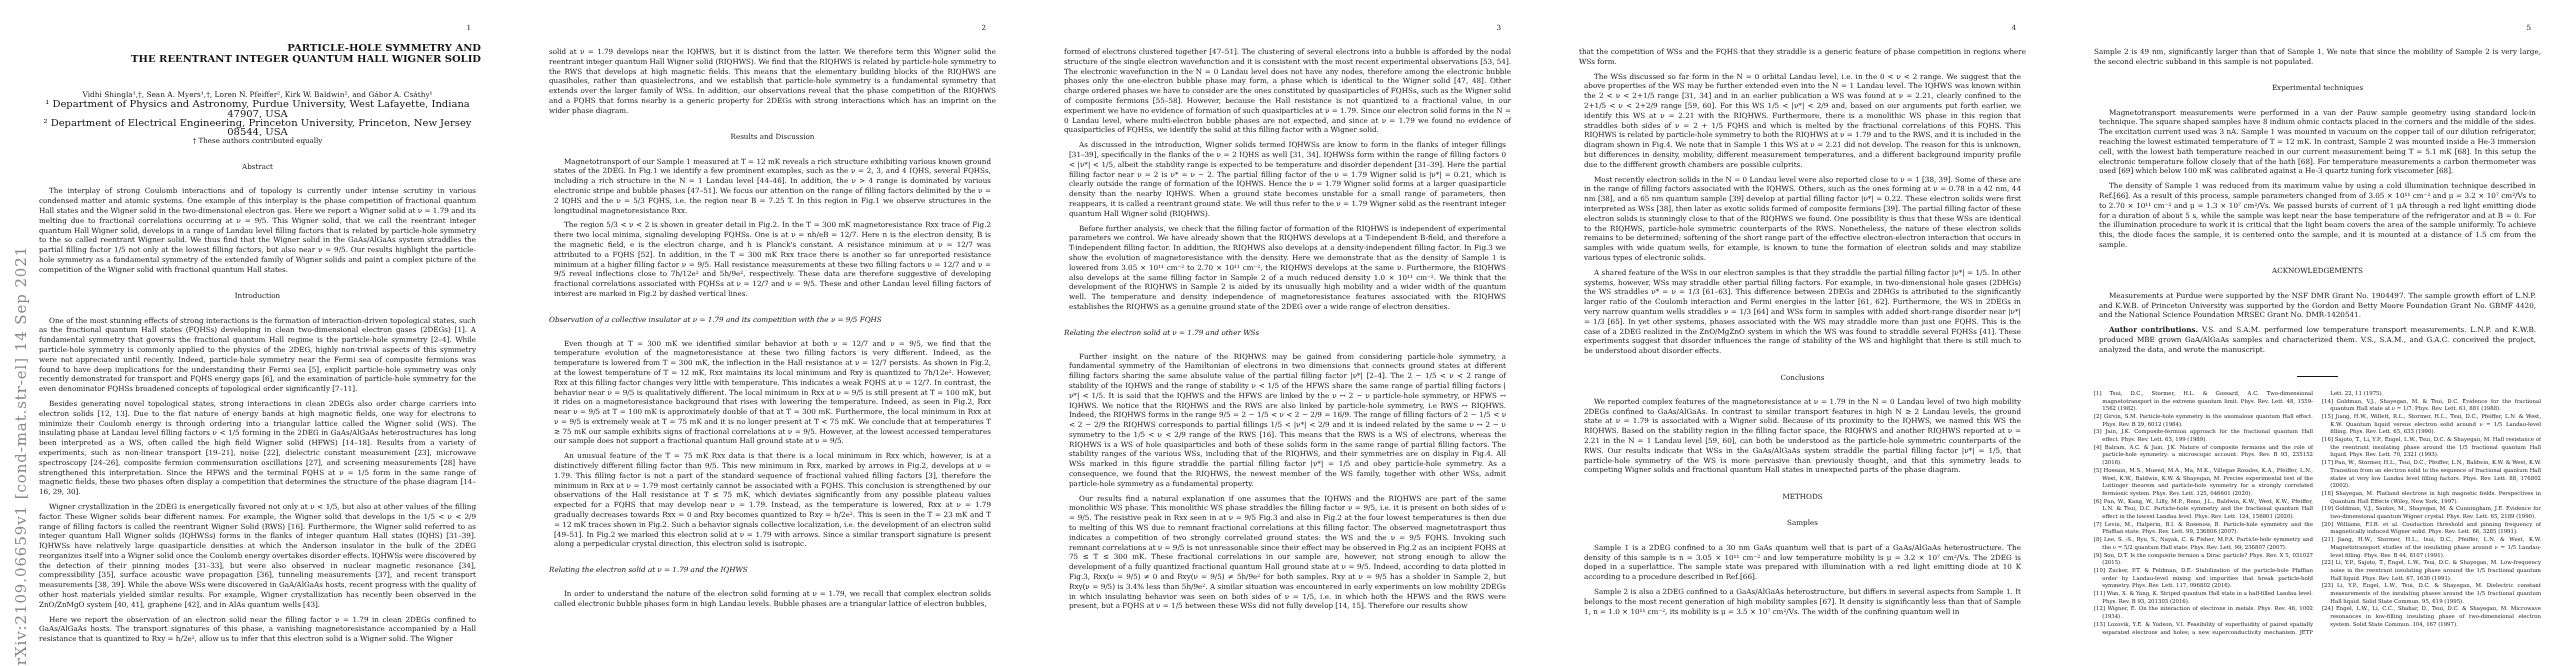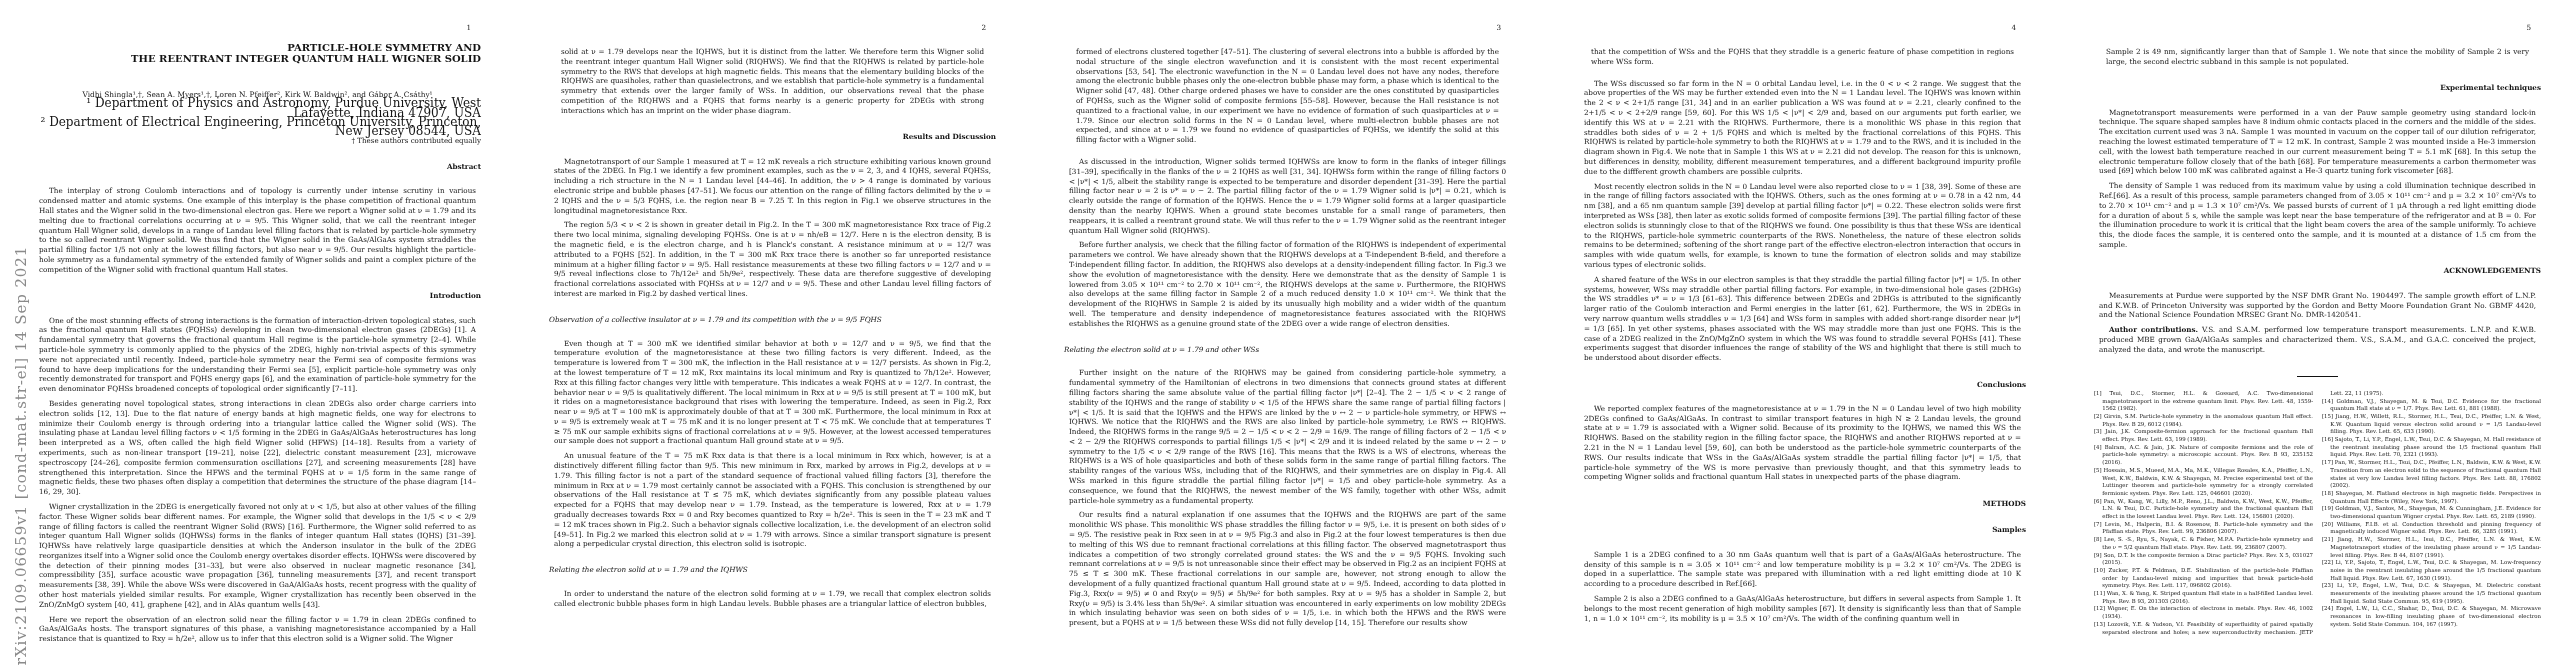--- a/index.html
+++ b/index.html
@@ -4,27 +4,27 @@
 <style>
   html,body{margin:0;padding:0;background:#ffffff;}
   body{width:2576px;height:667px;overflow:hidden;color:#141414;font-family:"DejaVu Serif",serif;position:relative;}
   #pages{display:flex;width:2576px;height:667px;}
   .page{flex:0 0 515px;width:515px;height:667px;position:relative;box-sizing:border-box;padding:0 34px;overflow:hidden;background:#fff;}
   .pagenum{position:absolute;top:23px;right:44px;font-size:7.2px;}
   .content{margin-top:47px;font-size:7.2px;line-height:9.8px;text-align:justify;}
   .page-1 .content{margin-top:42px;}
   .title{text-align:right;font-weight:bold;font-size:10px;line-height:11px;text-indent:0;}
   .authors{text-align:center;font-size:7.4px;line-height:9.4px;margin-top:26px;text-indent:0;}
-  .affil{text-align:right;font-size:12px;line-height:9.2px;text-indent:0;}
-  .note{text-align:right;font-size:7.1px;line-height:9.2px;text-indent:0;}
-  .h1{text-align:right;font-weight:bold;margin:16.7px 0 14.5px;text-indent:0;}
+  .affil{text-align:center;font-size:10px;line-height:9.2px;text-indent:0;}
+  .note{text-align:center;font-size:7.1px;line-height:9.2px;text-indent:0;}
+  .h1{text-align:center;font-weight:normal;margin:16.7px 0 14.5px;text-indent:0;}
   .h2{text-align:left;font-style:italic;margin:16px 0 14px;text-indent:0;}
   .p{text-indent:10px;margin:5px;}
   .p b{font-weight:bold;}
-  .cont{text-indent:0;margin:12px;}
+  .cont{text-indent:0;margin:0;}
   .biblrule{width:41px;border-top:0.8px solid #111;margin:21px auto 13.3px;}
   .refs{column-count:2;column-gap:9px;column-fill:auto;height:249px;font-size:5.4px;line-height:7.7px;text-align:justify;overflow:hidden;}
   .ref{padding-left:8.3px;text-indent:-8.3px;}
   .watermark{position:absolute;top:675px;left:12.2px;transform-origin:0 0;transform:rotate(-90deg);font-size:15px;letter-spacing:0.9px;color:#8a8a8a;white-space:nowrap;z-index:5;}
 </style>
 </head>
 <body>
 
 <div class="watermark" id="watermark">arXiv:2109.06659v1  [cond-mat.str-el]  14 Sep 2021</div>
 <div id="pages">

